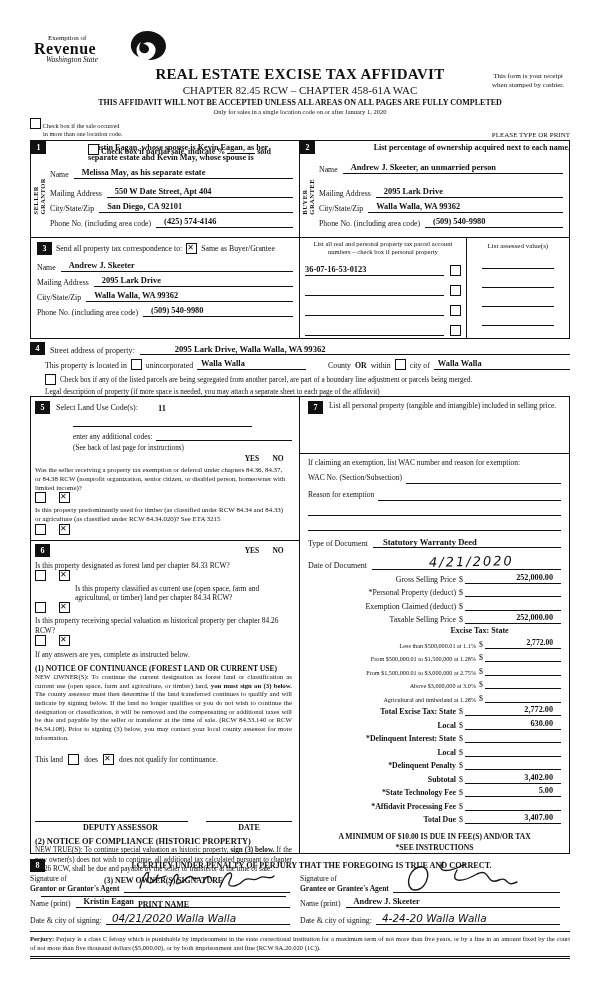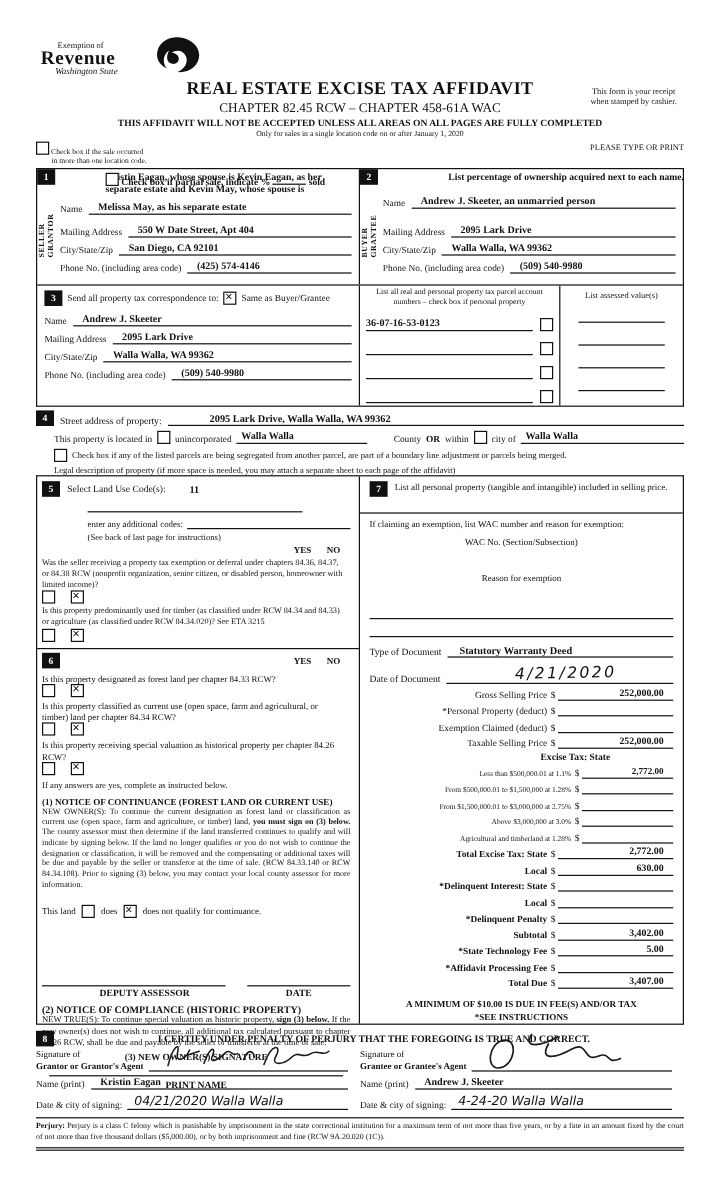--- a/index.html
+++ b/index.html
@@ -22,21 +22,21 @@
   .logo .l3{font-size:7.5px;font-style:italic;margin-left:12px;}
   .logo svg{position:absolute;left:92px;top:-4px;}
   .titles{text-align:center;padding-top:32px;}
   .t1{font-size:15px;font-weight:bold;letter-spacing:0.3px;}
   .t2{font-size:11px;margin-top:1px;}
   .t3{font-size:8px;font-weight:bold;margin-top:2px;}
   .t4{font-size:6.5px;margin-top:1px;}
   .receipt{position:absolute;right:6px;top:38px;font-size:7px;text-align:center;line-height:1.3;}
   .row-flex{display:flex;justify-content:space-between;align-items:flex-start;}
   .multiloc{font-size:6.3px;line-height:1.25;margin-top:3px;}
-  .typeprint{font-size:7px;margin-top:4px;padding-left:20px;}
+  .typeprint{font-size:7px;margin-top:16px;padding-left:20px;}
   .partialrow{display:flex;justify-content:space-between;font-size:8px;font-weight:bold;margin:4px 0 3px 0;}
   .partial-left{margin-left:58px;}
   
   .tableA{border:1.5px solid #111;}
   .tableA .rowA{display:flex;}
   .cellL{width:50%;border-right:1.2px solid #111;box-sizing:border-box;display:flex;}
   .cellR{width:50%;box-sizing:border-box;display:flex;}
   .rowA1{border-bottom:1.2px solid #111;min-height:96px;}
   .rowA2{min-height:88px;}
   .rail{width:15px;flex:none;display:flex;flex-direction:column;align-items:center;}
@@ -99,21 +99,21 @@
   .dep-labs .bb{width:86px;text-align:center;}
   .sig3{text-align:center;font-size:7.8px;font-weight:bold;margin-top:2px;}
   .sigline{border-bottom:1px solid #111;height:11px;margin:0 6px;}
   .printname{text-align:center;font-size:8px;font-weight:bold;margin-top:3px;}
   
   .s7head{display:flex;gap:6px;}
   .s7text{font-size:7.5px;line-height:1.3;flex:1;}
   .s7space{height:64px;}
   .exdiv{border-top:1px solid #111;margin:0 -8px;padding:4px 8px 0 8px;}
   .exclaim{font-size:7.5px;}
-  .exrow{display:flex;align-items:center;font-size:7.5px;margin-top:6px;gap:4px;flex-direction:column;}
+  .exrow{display:flex;align-items:flex-start;font-size:7.5px;margin-top:6px;gap:4px;}
   .blankline{border-bottom:1px solid #111;height:11px;margin-top:3px;}
   .docrow{display:flex;align-items:flex-end;font-size:8px;margin-top:6px;gap:5px;}
   .docrow .dval{flex:1;border-bottom:1px solid #111;font-weight:bold;font-size:8.6px;padding-left:10px;}
   .hand{font-family:"DejaVu Sans",sans-serif;font-style:italic;}
   .hand-date{font-size:13px;letter-spacing:2px;font-weight:normal;transform:rotate(-1deg);display:inline-block;}
   .mrow{display:flex;align-items:flex-end;margin-top:2.5px;}
   .mlabel{width:148px;text-align:right;font-size:7.8px;padding-right:3px;white-space:nowrap;flex:none;}
   .mlabel.bold{font-weight:bold;}
   .mdollar{font-size:7.8px;padding-right:2px;flex:none;}
   .mline{flex:1;border-bottom:1px solid #111;text-align:right;font-weight:bold;font-size:8.2px;
@@ -383,21 +383,21 @@
         </span>
       </div>
       <div class="qrow" style="margin-top:4px;">
         <div class="qtext" style="font-size:7.4px;">Is this property designated as forest land per chapter 84.33 RCW?</div>
         <div class="qboxes">
           <span class="cb"></span>
           <span class="cb checked"></span>
         </div>
       </div>
       <div class="qrow">
-        <div class="qtext" style="font-size:7.4px;">Is this property classified as current use (open space, farm and agricultural, or timber) land per chapter 84.34 RCW?</div>
+        <div class="qtext" style="font-size:7.4px;margin-left:40px;">Is this property classified as current use (open space, farm and agricultural, or timber) land per chapter 84.34 RCW?</div>
         <div class="qboxes">
           <span class="cb"></span>
           <span class="cb checked"></span>
         </div>
       </div>
       <div class="qrow">
         <div class="qtext" style="font-size:7.4px;">Is this property receiving special valuation as historical property per chapter 84.26 RCW?</div>
         <div class="qboxes">
           <span class="cb"></span>
           <span class="cb checked"></span>

